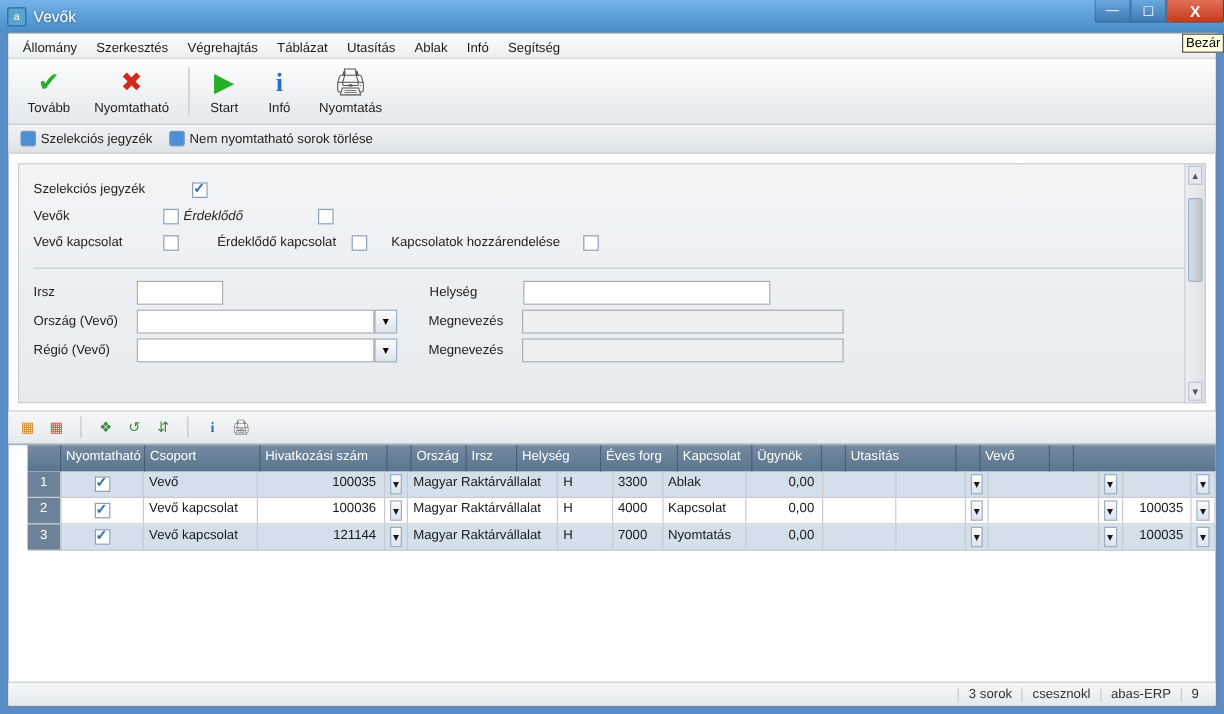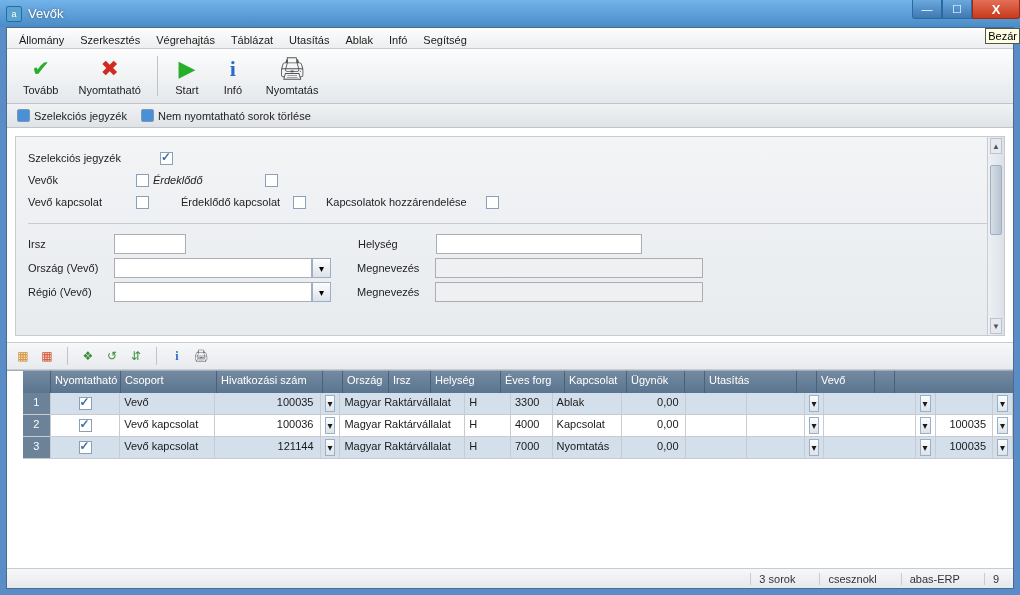--- a/index.html
+++ b/index.html
@@ -75,21 +75,21 @@
 .cell-chk .chk { margin: 0; }
 .cell-lookup { display:flex; align-items:center; justify-content:center;}
 .cell-lookup .lookup {width:17px;height:17px;}
 
 
 .c-rownum{width:28px;} .c-print{width:70px;} .c-csoport{width:96px;} .c-hiv{width:106px;text-align:right;} .c-lk{width:20px;}
 .c-nev{width:126px;} .c-orsz{width:46px;} .c-irsz{width:42px;} .c-hely{width:70px;} .c-eves{width:64px;} .c-kapcs{width:62px;}
 .c-ugyn{width:58px;} .c-ugyin{width:92px;} .c-vevo{width:58px;}
 
 
-.statusbar { position: absolute; bottom: 0; left: 0; right: 0; height: 20px; background: linear-gradient(#f6f7f9,#e6e9ec); border-top: 1px solid #c8ccd0; display: flex; align-items: center; justify-content: flex-end; padding-right: 6px; gap: 16px; color: #333; }
+.statusbar { position: absolute; bottom: 0; left: 0; right: 0; height: 20px; background: linear-gradient(#f6f7f9,#e6e9ec); border-top: 1px solid #c8ccd0; display: flex; align-items: center; justify-content: flex-end; padding-right: 6px; gap: 0; color: #333; }
 .statusbar span { border-left: 1px solid #c8ccd0; padding: 0 8px; }
 </style>
 </head>
 <body>
 
 <div class="titlebar">
   <div class="app-icon">a</div>
   <div class="title">Vevők</div>
   <div class="winbtns">
     <div class="winbtn min">—</div>

